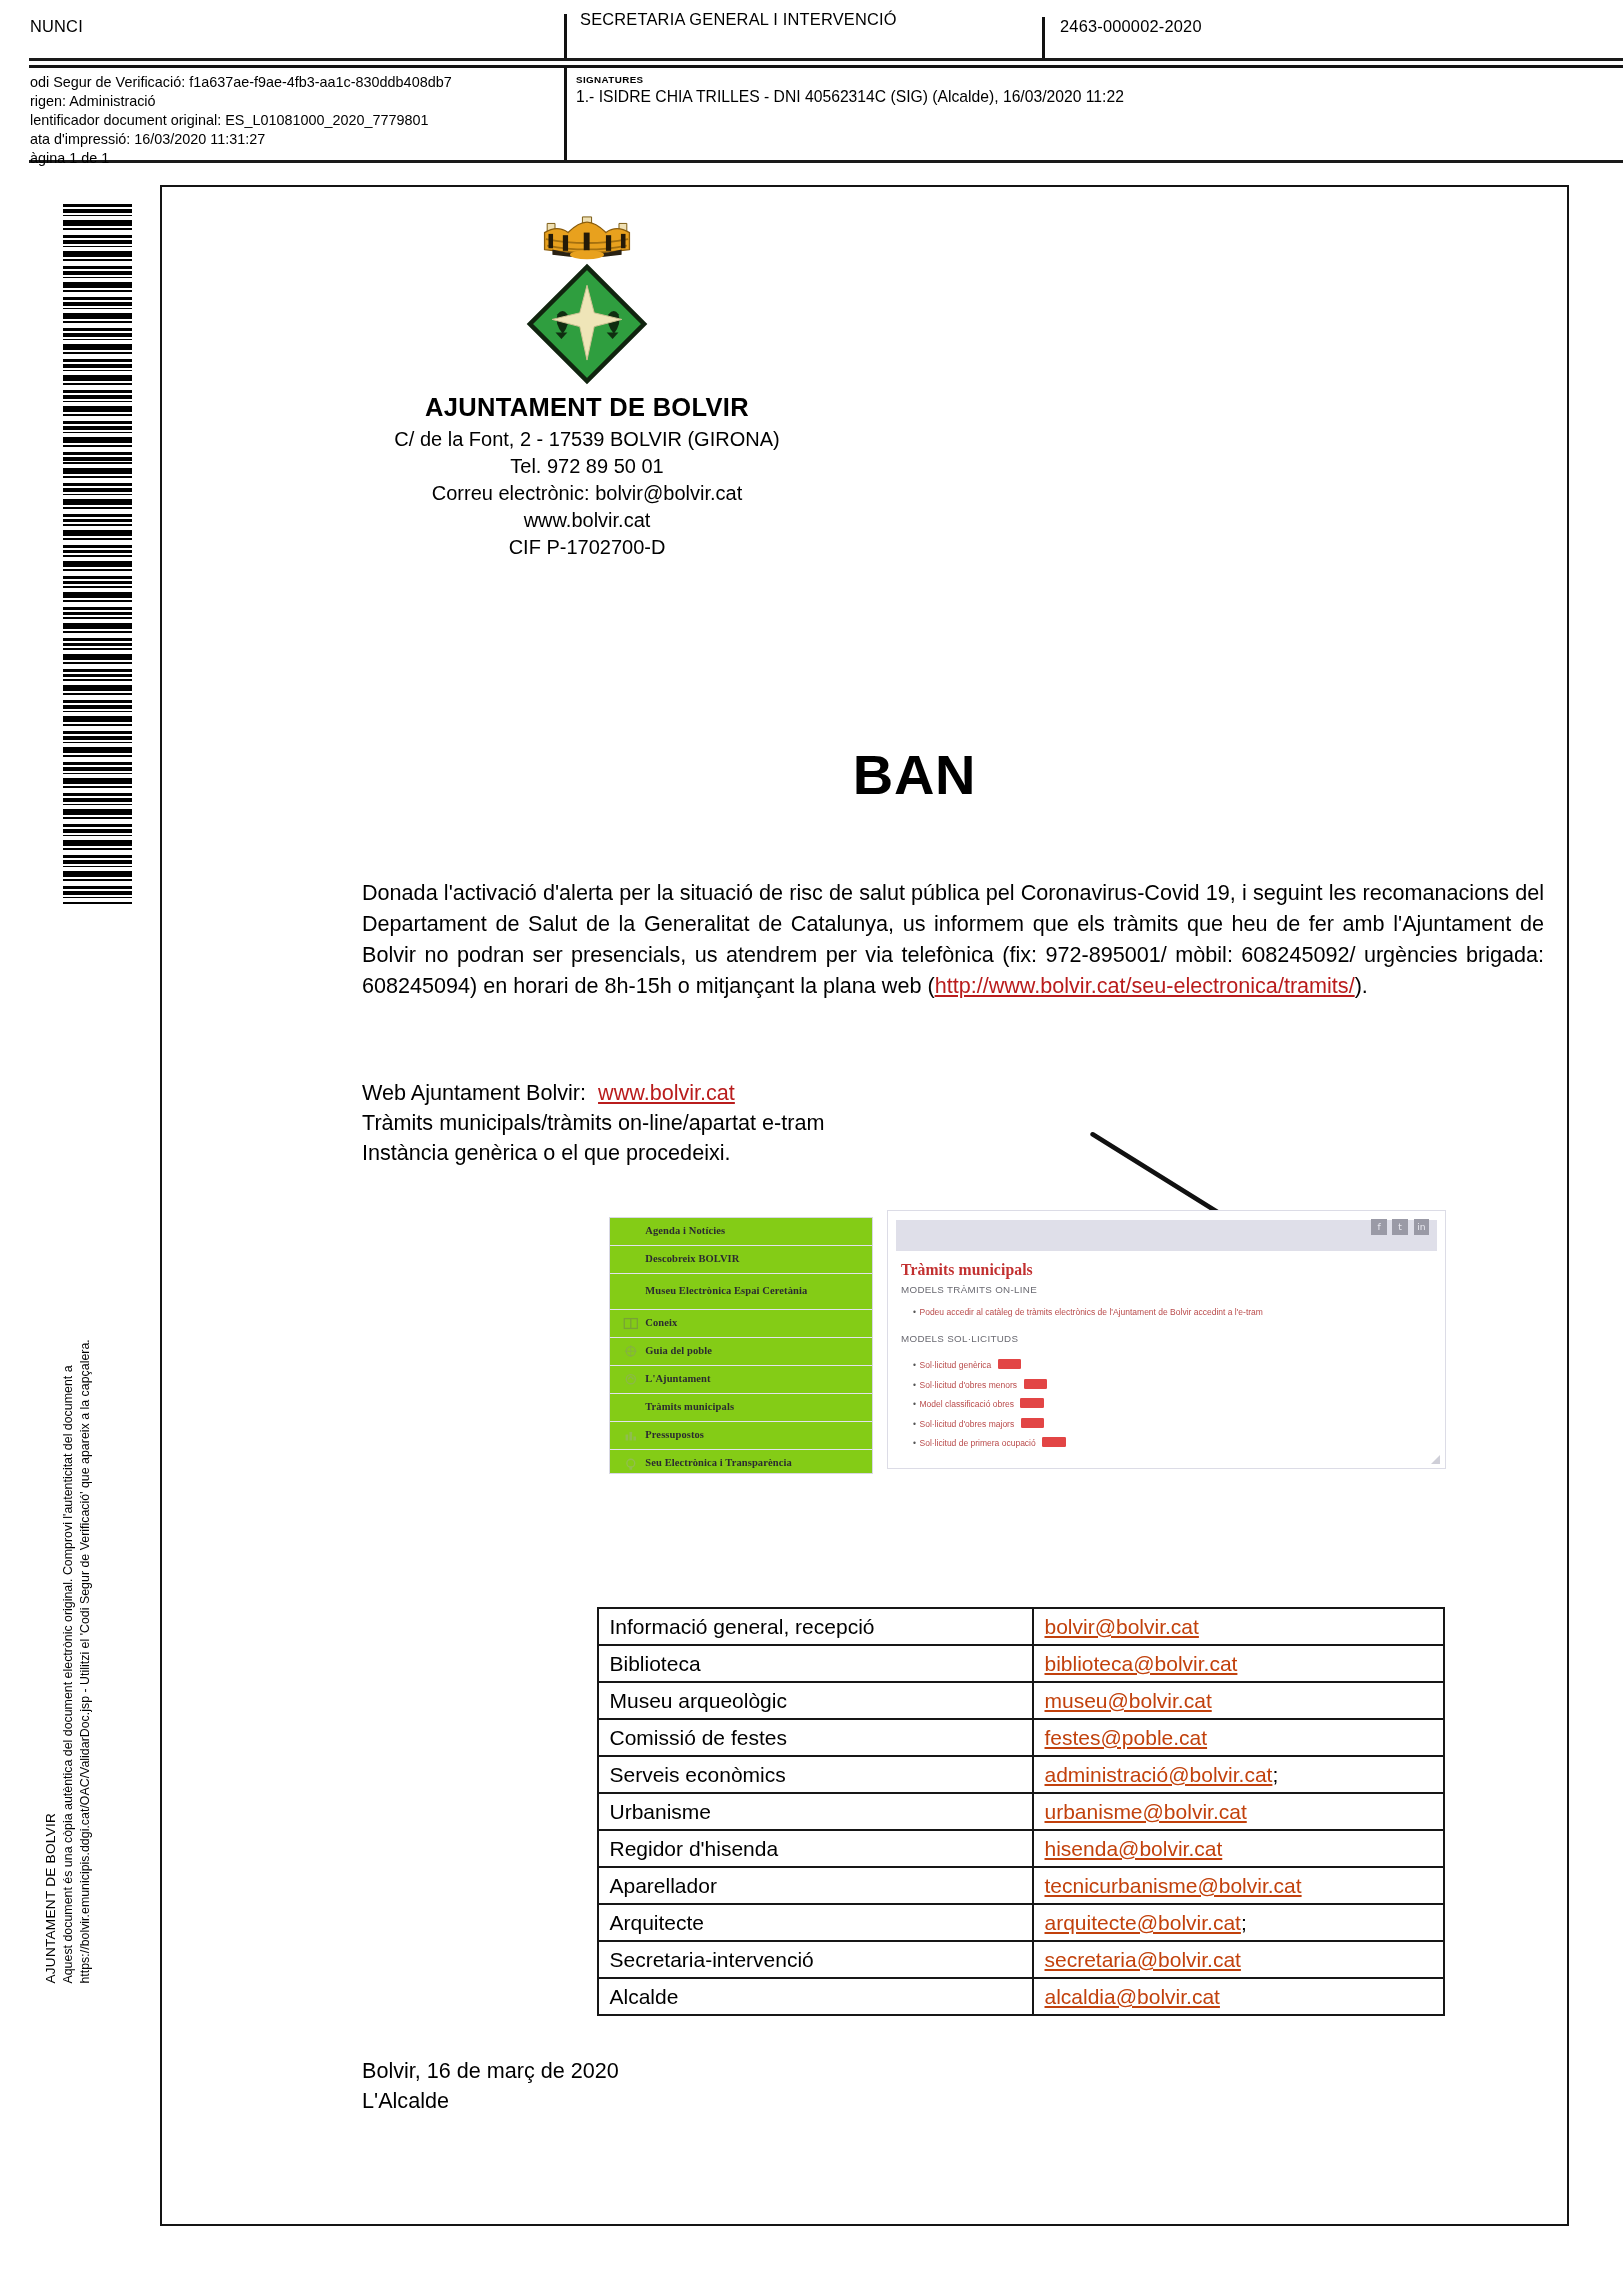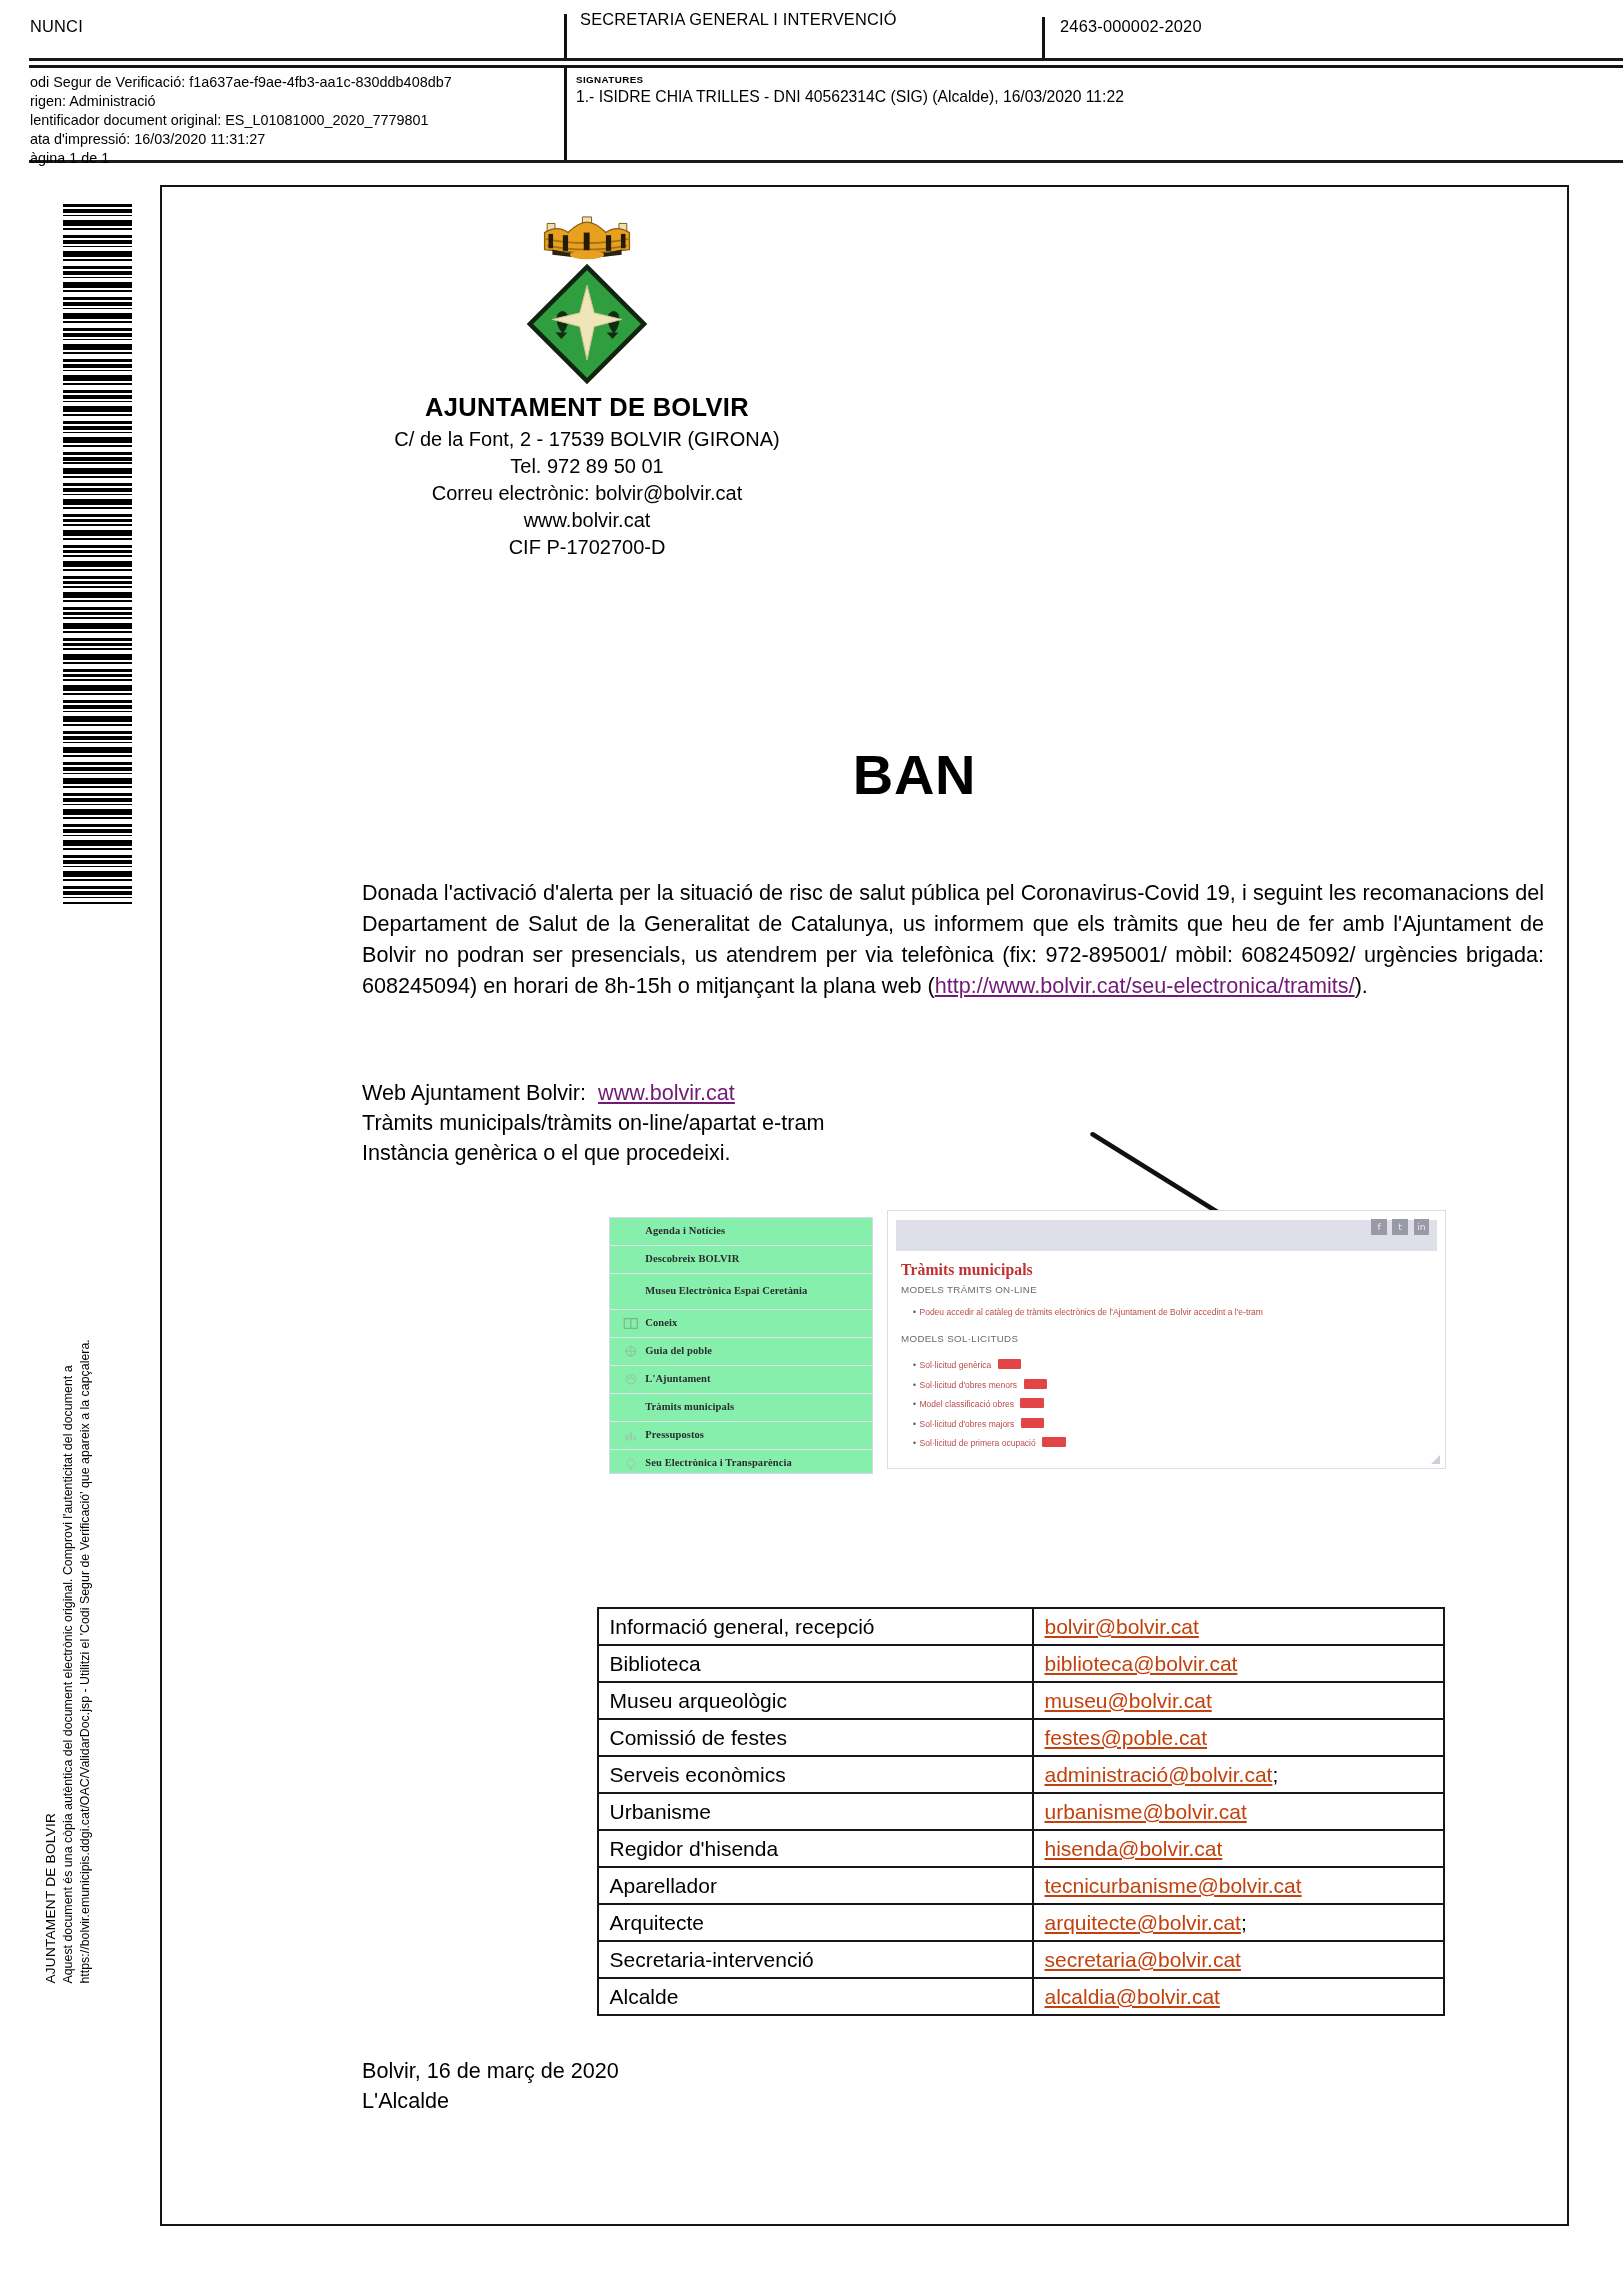--- a/index.html
+++ b/index.html
@@ -182,21 +182,21 @@
   
   #body-para {
     position: absolute;
     left: 200px; top: 668px;
     width: 1182px;
     font-size: 21.6px;
     line-height: 31px;
     text-align: justify;
   }
   .ext-link {
-    color: #701a75;
+    color: #b91c1c;
     text-decoration: underline;
   }
 
   
   #web-block {
     position: absolute;
     left: 200px; top: 891px;
     width: 851px;
     font-size: 21.6px;
     line-height: 30px;
@@ -215,21 +215,21 @@
   #site-shot {
     position: absolute;
     left: 447px; top: 1023px;
     width: 837px; height: 263px;
   }
   #shot-sidebar {
     position: absolute;
     left: 0; top: 6.5px;
     width: 264px; height: 257px;
     border: 1.3px solid #d8d8e4;
-    background: #86efac;
+    background: #84cc16;
     box-sizing: border-box;
   }
   #shot-sidebar .nav-row {
     display: flex;
     align-items: center;
     height: 28px;
     border-bottom: 1.3px solid #e2e2ee;
     padding-left: 10.5px;
     box-sizing: border-box;
   }

